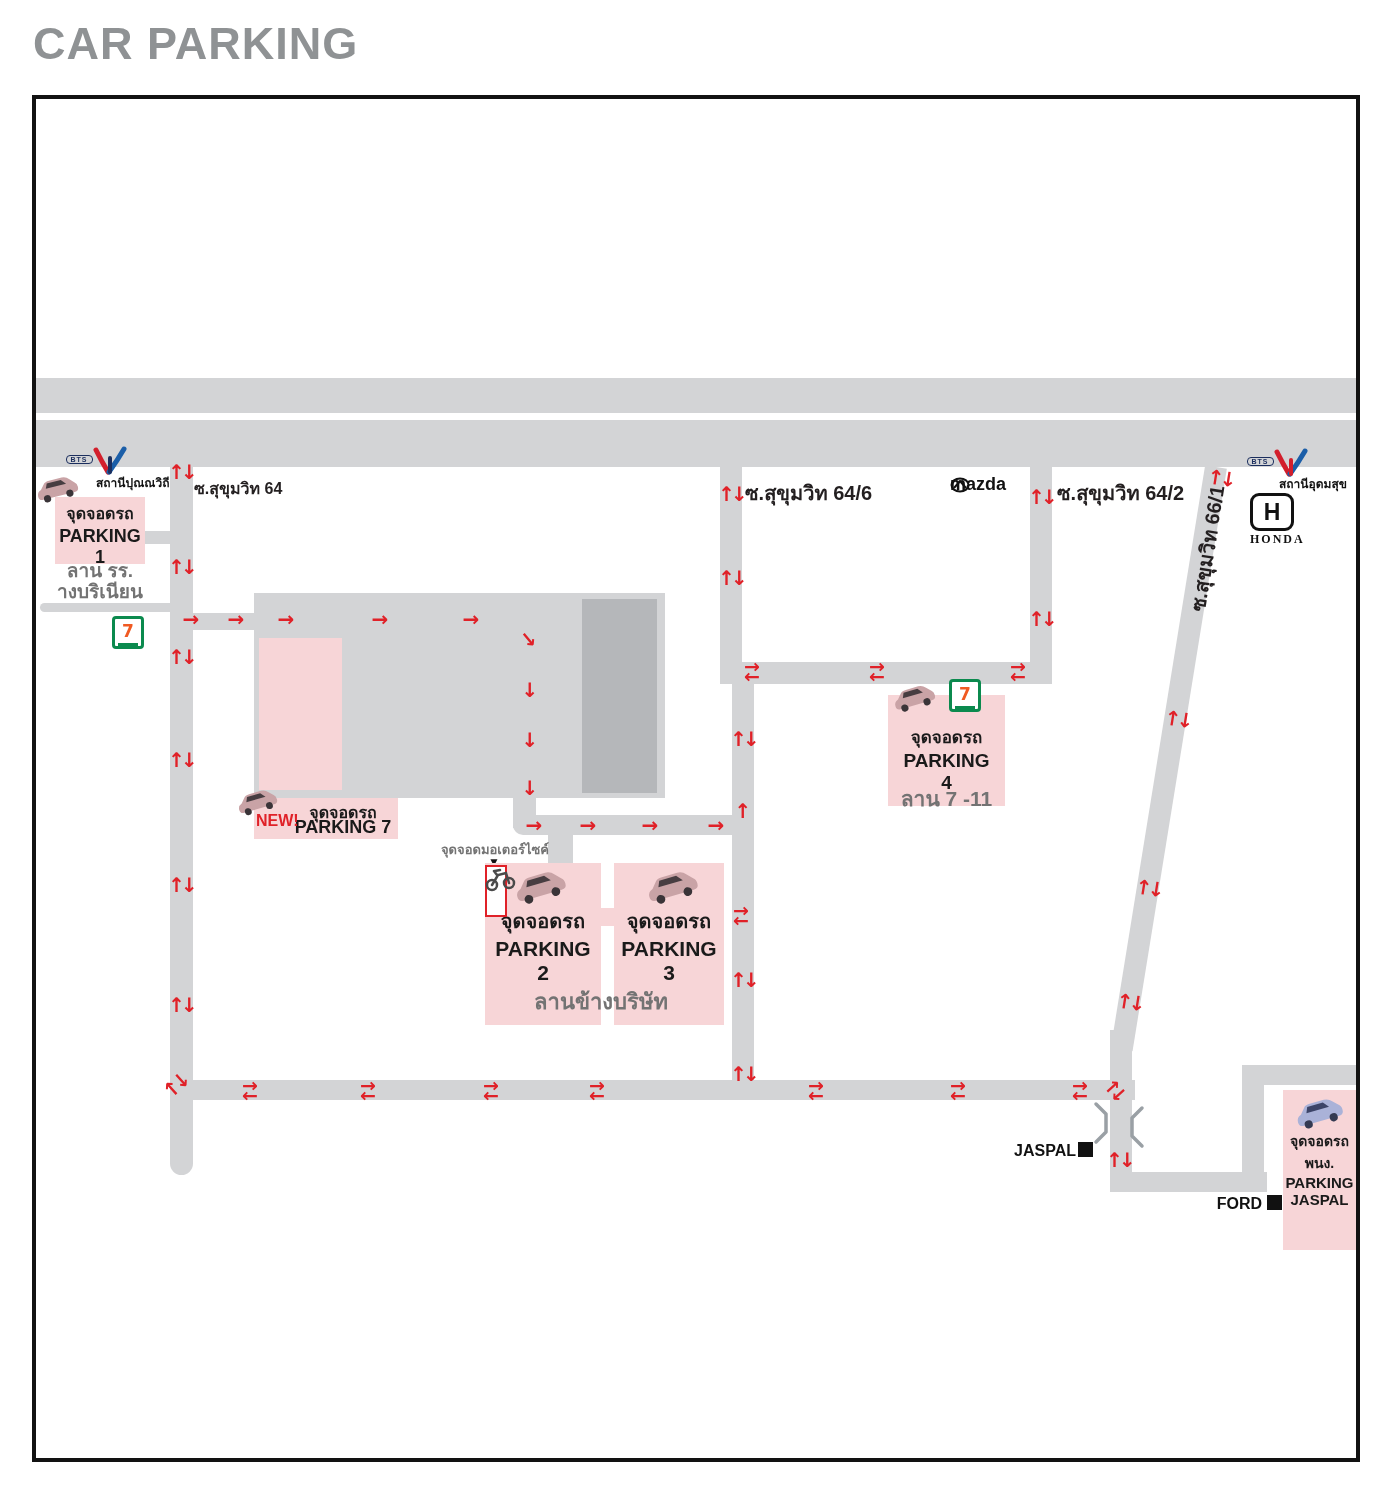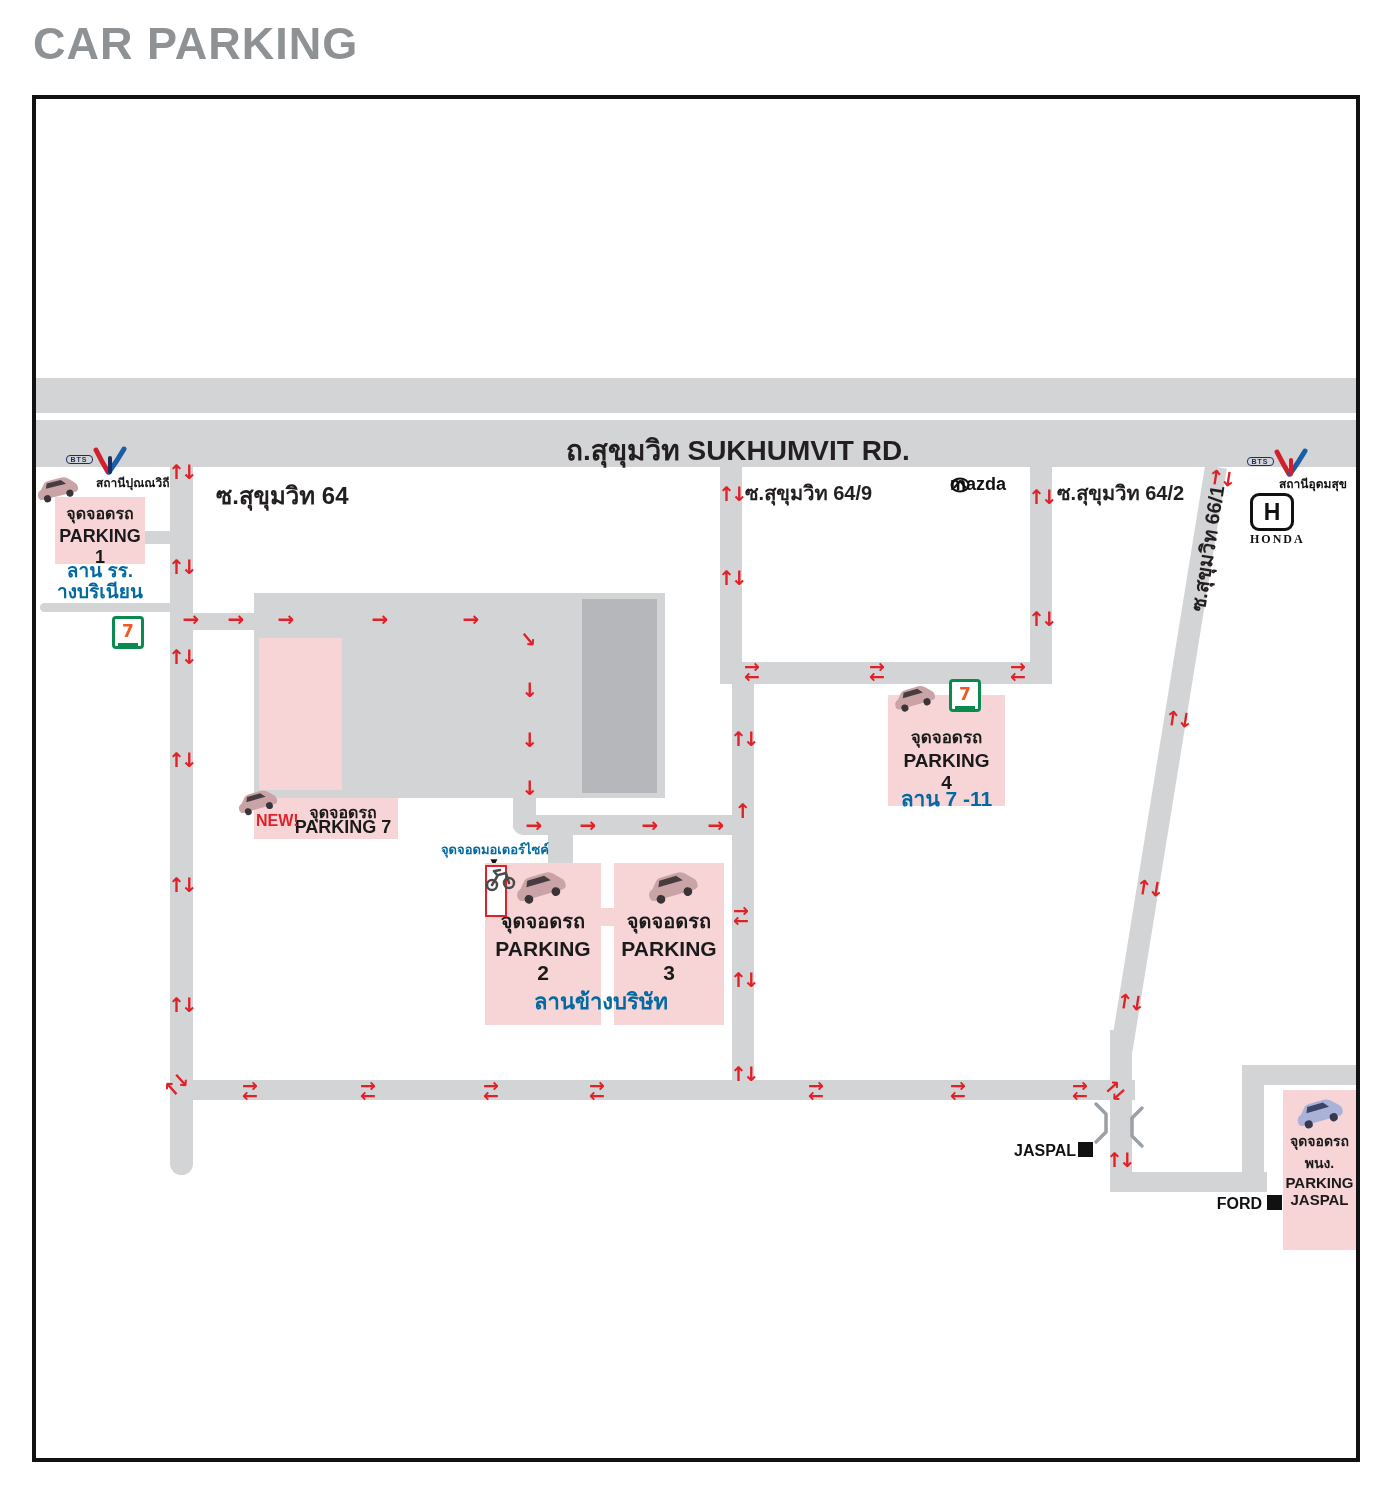--- a/index.html
+++ b/index.html
@@ -5,21 +5,21 @@
   html,body{margin:0;padding:0;background:#fff;width:1392px;height:1500px;
     font-family:"Liberation Sans",sans-serif;-webkit-font-smoothing:antialiased;}
   .abs{position:absolute;}
   #page{position:relative;width:1392px;height:1500px;overflow:hidden;background:#fff;}
   #title{left:33px;top:18px;font-size:45px;font-weight:bold;color:#8f9294;letter-spacing:1px;}
   #map{left:32px;top:95px;width:1320px;height:1359px;border:4px solid #121212;background:#fff;}
   .road{background:#d3d4d6;position:absolute;}
   .pink{background:#f7d5d7;position:absolute;}
   .blk{position:absolute;}
   .lbl{position:absolute;font-weight:bold;color:#231f20;white-space:nowrap;}
-  .cap{position:absolute;font-weight:bold;color:#0369a1;text-align:center;line-height:1.12;}
+  .cap{position:absolute;font-weight:bold;color:#737373;text-align:center;line-height:1.12;}
   .pbox{position:absolute;background:#f7d5d7;text-align:center;color:#1a1a1a;font-weight:bold;}
   .ar{position:absolute;color:#e02128;font-weight:bold;font-family:"DejaVu Sans",sans-serif;
       text-align:center;line-height:1;transform-origin:center;}
   .ar-v{font-size:20px;letter-spacing:-4px;width:30px;margin-left:-15px;margin-top:-10px;}
   .ar-s{font-size:20px;width:24px;margin-left:-12px;margin-top:-10px;}
   .ar-h{font-size:19px;width:26px;margin-left:-13px;margin-top:-11px;line-height:10px;}
   .gray-conn{background:#d3d4d6;position:absolute;}
   #hafele-logo{position:absolute;left:0;top:62px;width:100%;text-align:center;color:#fff;
       font-size:24px;font-weight:bold;letter-spacing:1px;}
   .uml{position:relative;}
@@ -48,21 +48,20 @@
 </head>
 <body>
 
 <div id="page">
   <div id="title" class="abs">CAR PARKING</div>
 
   <div id="map" class="abs">
 
     <div class="road" style="left:0;top:279px;width:1320px;height:35px"></div>
     <div class="road" style="left:0;top:321px;width:1320px;height:47px"></div>
-    <div class="lbl" style="left:402px;top:329px;width:600px;text-align:center;font-size:28px">ถ.สุขุมวิท SUKHUMVIT RD.</div>
 
     <div class="road" style="left:134px;top:368px;width:23px;height:708px;border-radius:0 0 12px 12px"></div>
     <div class="road" style="left:4px;top:504px;width:131px;height:9px;border-radius:5px 0 0 5px"></div>
     <div class="road" style="left:156px;top:514px;width:63px;height:17px"></div>
 
     <div class="road" style="left:218px;top:494px;width:411px;height:205px"></div>
     <div class="pink" style="left:223px;top:539px;width:83px;height:152px"></div>
     <div class="blk" style="left:546px;top:500px;width:75px;height:194px;background:#b5b7ba"></div>
 
     <div class="road" style="left:477px;top:699px;width:23px;height:30px"></div>
@@ -75,22 +74,22 @@
     <div class="road" style="left:994px;top:368px;width:22px;height:217px"></div>
 
     <div class="road" style="left:134px;top:981px;width:965px;height:20px"></div>
 
     <div class="road" style="left:1169px;top:368px;width:22px;height:590px;transform:rotate(9.2deg);transform-origin:11px 0"></div>
     <div class="road" style="left:1074px;top:931px;width:22px;height:162px;border-radius:0 0 0 10px"></div>
     <div class="road" style="left:1074px;top:1073px;width:157px;height:20px"></div>
     <div class="road" style="left:1206px;top:966px;width:22px;height:127px;border-radius:10px 0 10px 0"></div>
     <div class="road" style="left:1206px;top:966px;width:114px;height:20px"></div>
 
-    <div class="lbl" style="left:180px;top:377px;font-size:24px">ซ.สุขุมวิท 64</div>
-    <div class="lbl" style="left:709px;top:378px;font-size:20px">ซ.สุขุมวิท 64/9</div>
+    <div class="lbl" style="left:158px;top:377px;font-size:16px">ซ.สุขุมวิท 64</div>
+    <div class="lbl" style="left:709px;top:378px;font-size:20px">ซ.สุขุมวิท 64/6</div>
     <div class="lbl" style="left:1021px;top:378px;font-size:20px">ซ.สุขุมวิท 64/2</div>
     <div class="lbl" style="left:1111px;top:437px;width:120px;text-align:center;font-size:20px;transform:rotate(-81deg)">ซ.สุขุมวิท 66/1</div>
 
     <div class="bts" style="left:26px;top:349px;width:34px">
       <span class="bts-word">BTS</span>
       <svg width="34" height="26" viewBox="0 0 34 26">
         <path d="M3 2 Q9 14 15 24" stroke="#d21f2c" stroke-width="5" fill="none" stroke-linecap="round"></path>
         <path d="M31 1 Q24 13 16 24" stroke="#1b5ea8" stroke-width="5" fill="none" stroke-linecap="round"></path>
         <path d="M17 10 L17 24" stroke="#1b2e5e" stroke-width="4" stroke-linecap="round"></path>
       </svg>

